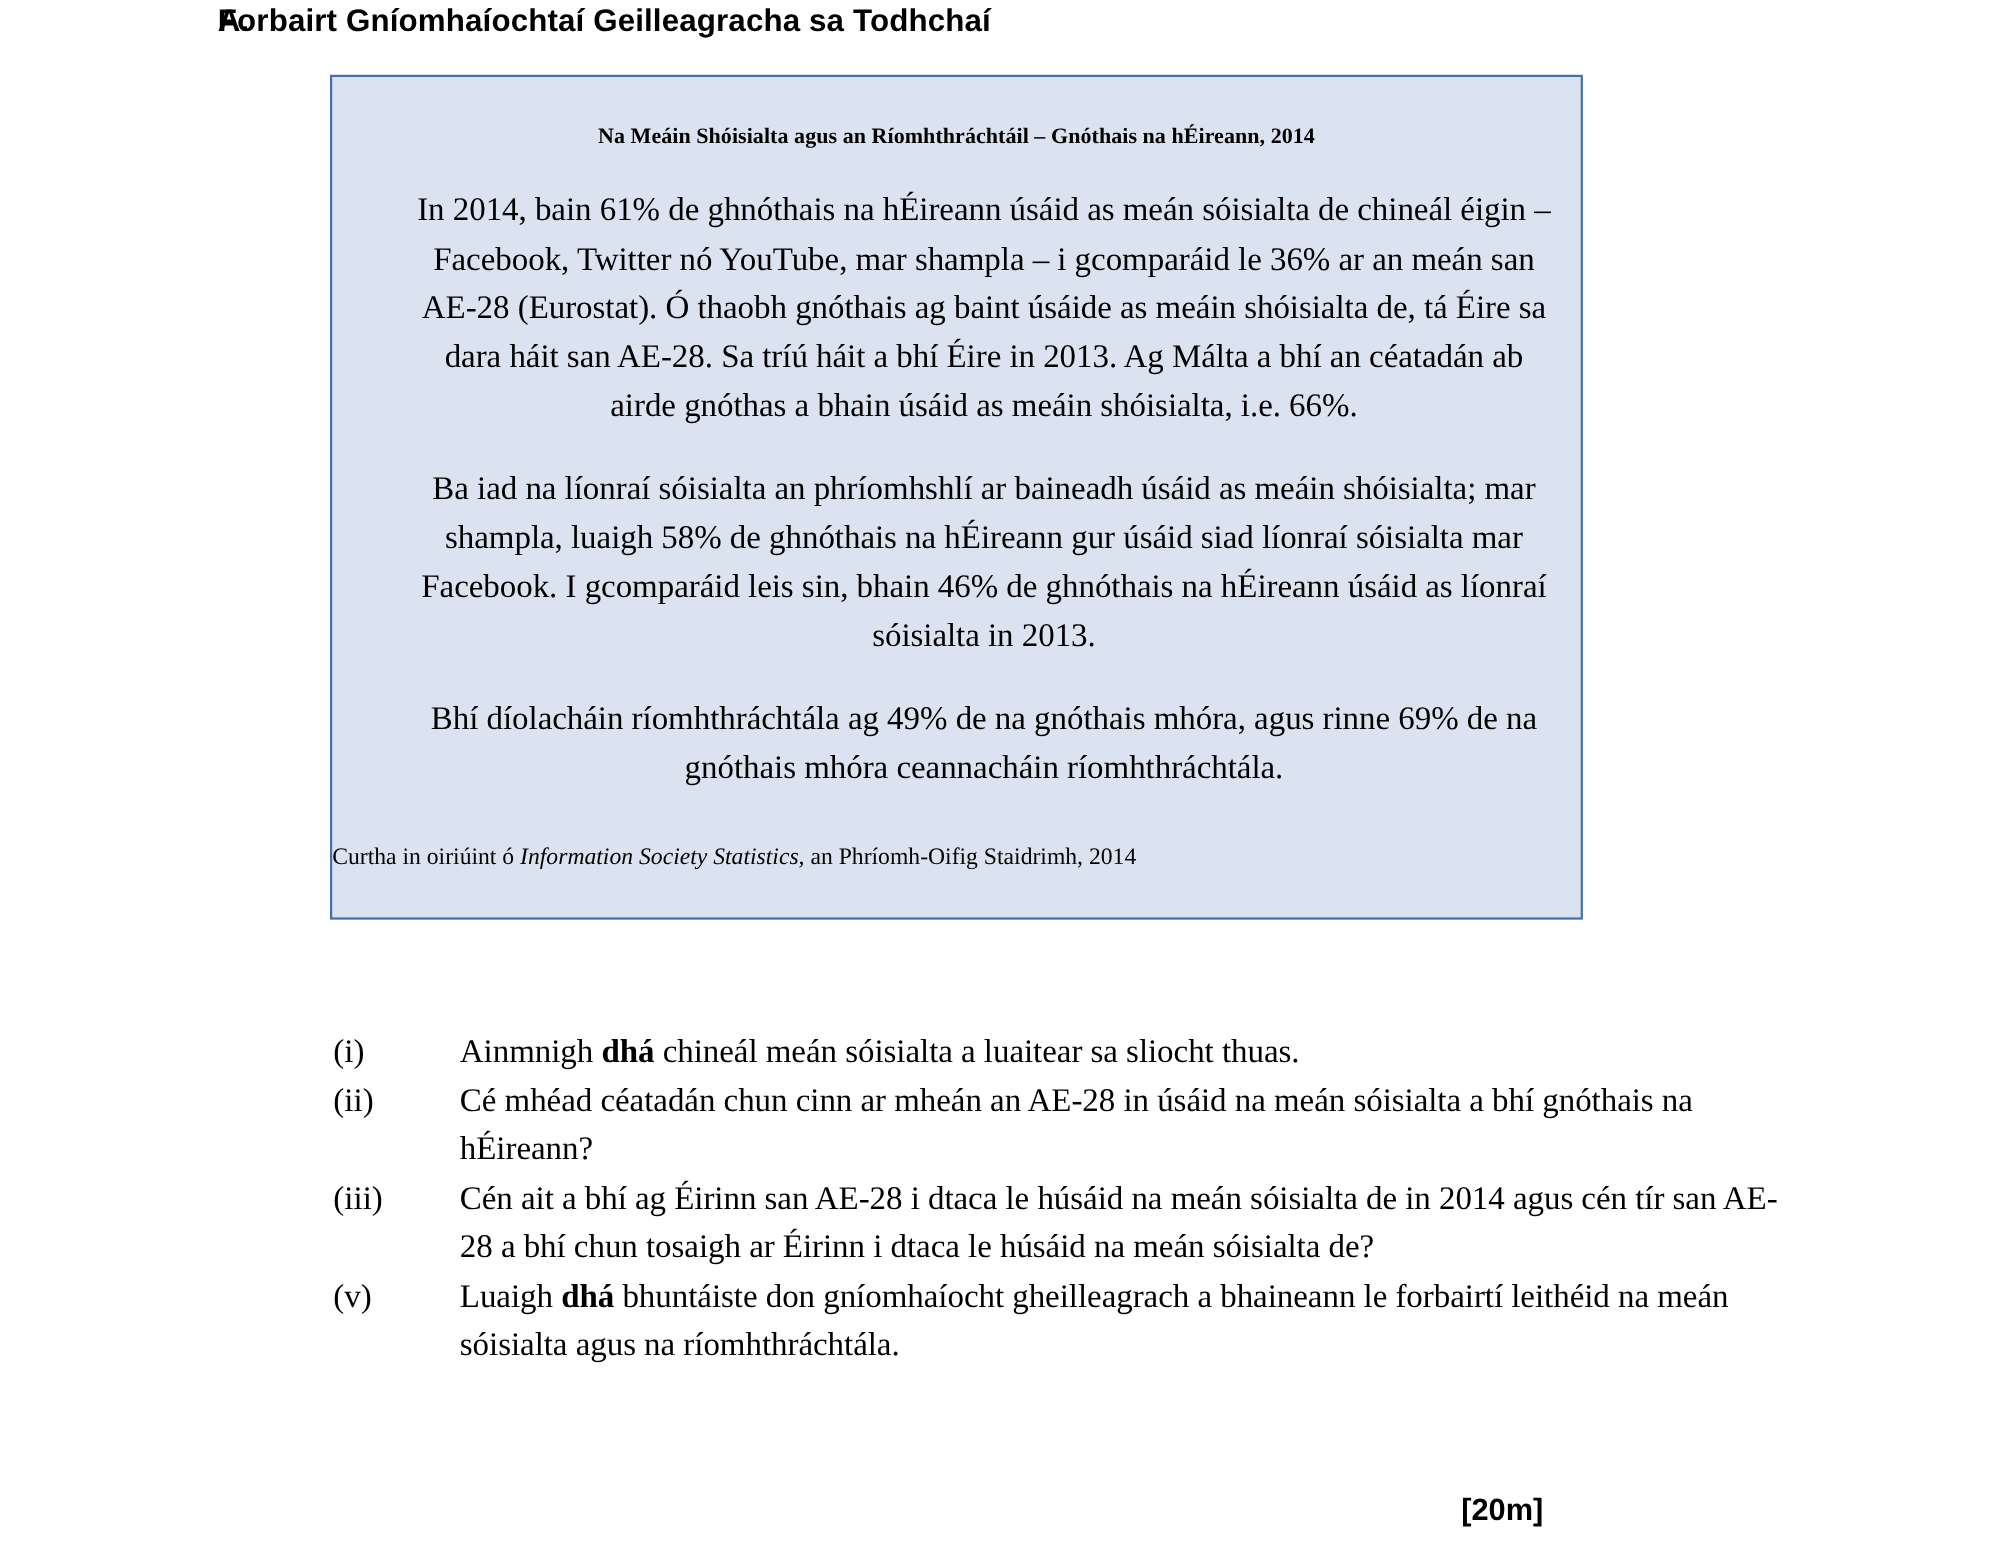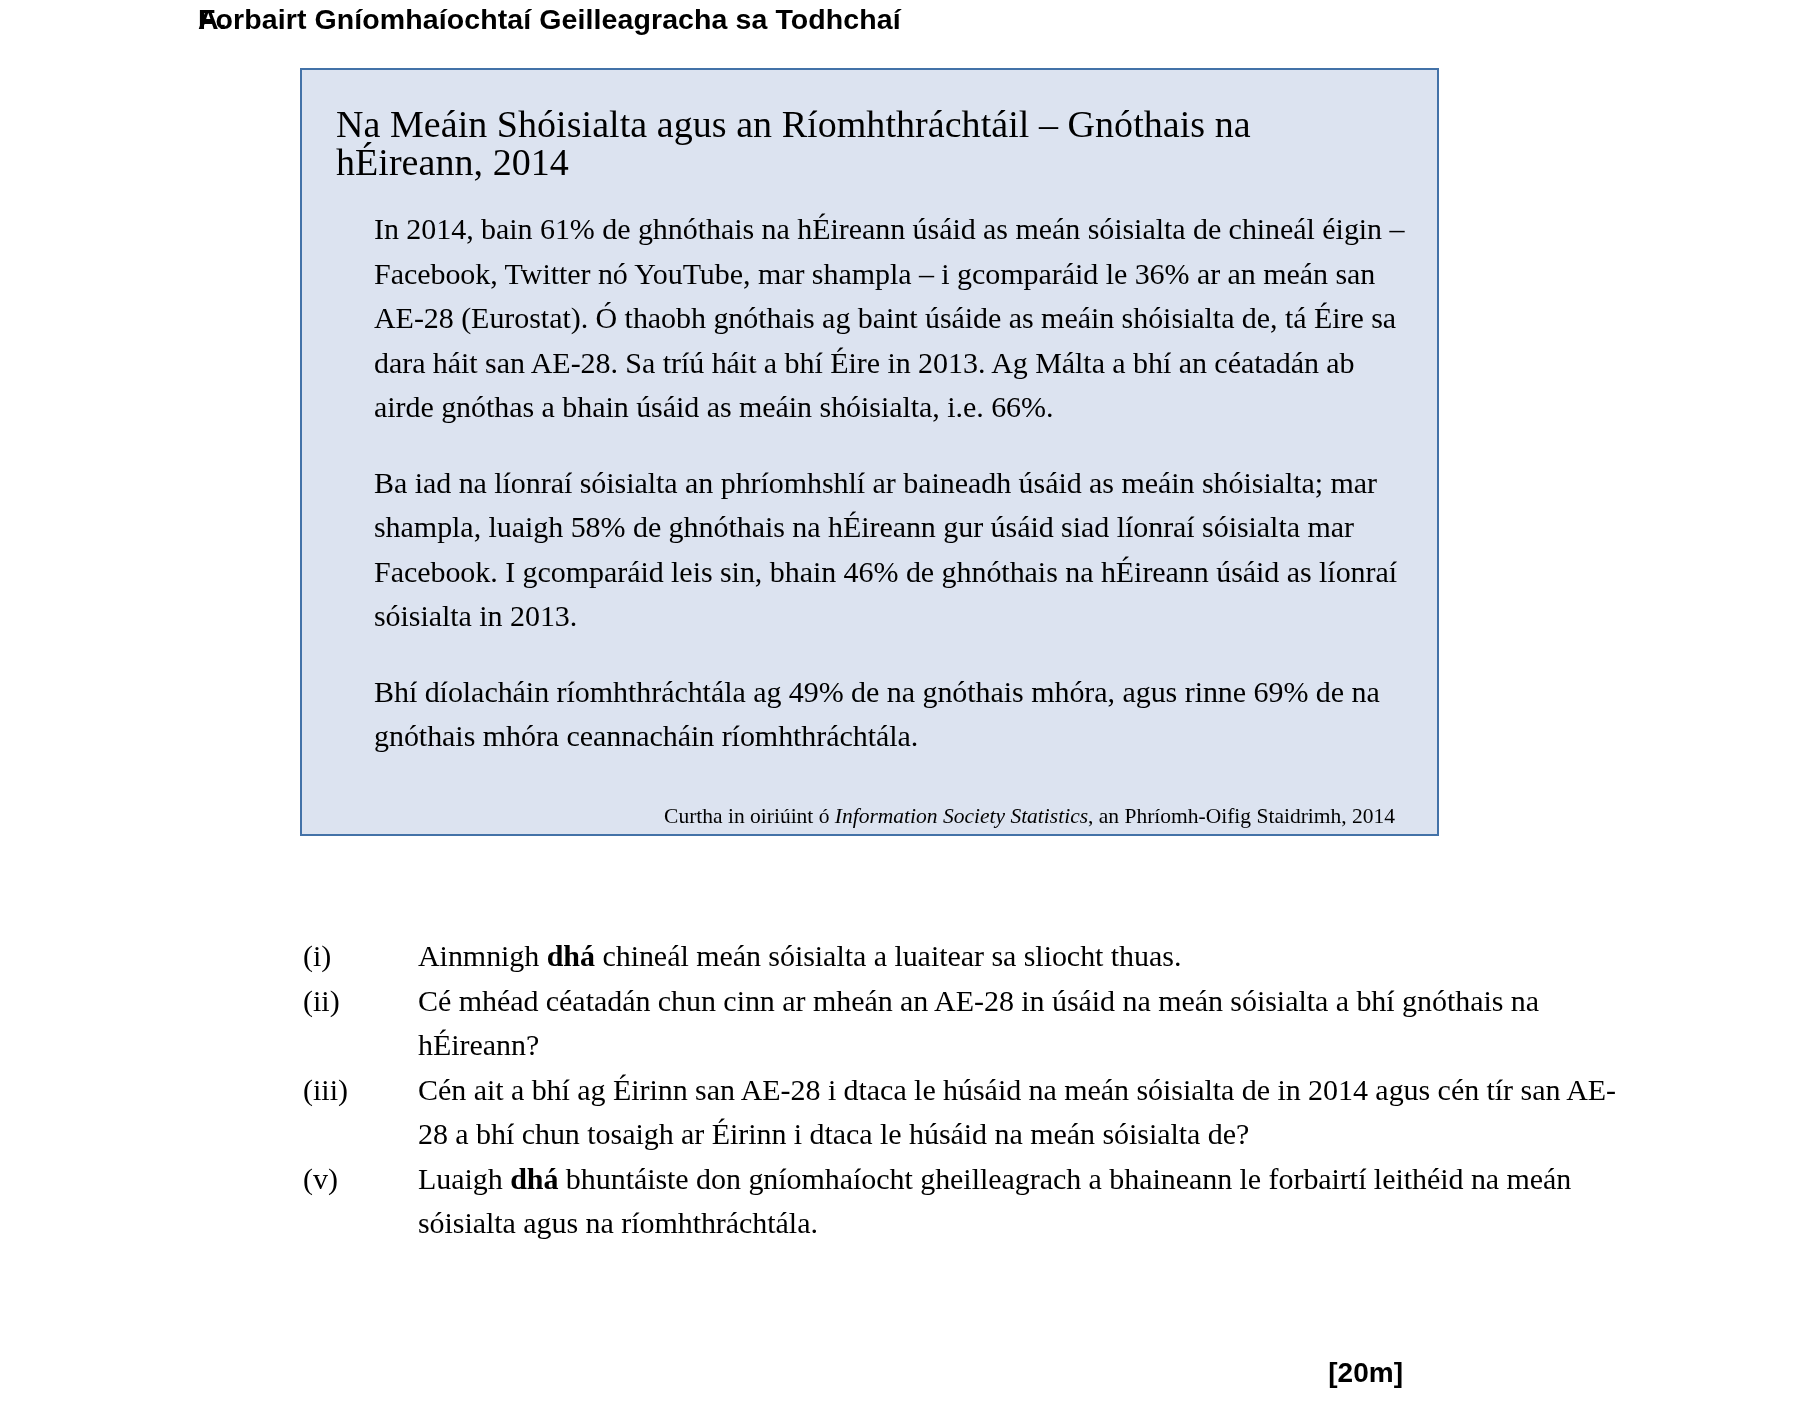--- a/index.html
+++ b/index.html
@@ -53,46 +53,46 @@
     left: 300px;
     top: 68px;
     width: 1139px;
     height: 768px;
     box-sizing: border-box;
     background: #dce3f0;
     border: 2px solid #4372a8;
   }
   .box-heading {
     font-family: "Liberation Serif", "DejaVu Serif", serif;
-    font-weight: normal;
-    font-size: 38px;
+    font-weight: bold;
+    font-size: 20px;
     line-height: 38px;
+    text-align: center;
     margin: 35px 34px 0 34px;
     letter-spacing: 0.05px;
   }
   .box-body {
     margin: 0 22px 0 72px;
     padding-top: 26px;
   }
   .box-para {
     font-size: 30px;
     line-height: 44.5px;
     margin: 0 0 31px 0;
-    text-align: left;
+    text-align: center;
     letter-spacing: -0.05px;
     white-space: pre-line;
   }
   .box-para:last-of-type {
     margin-bottom: 0;
   }
   .box-source {
     font-size: 21.5px;
     line-height: 30px;
-    text-align: right;
-    margin: 42px 42px 0 12px;
+    margin: 42px 42px 0 0;
   }
   .box-source .italic {
     font-style: italic;
   }
 
   
   .lead-in {
     position: absolute;
     left: 307px;
     top: 860px;

